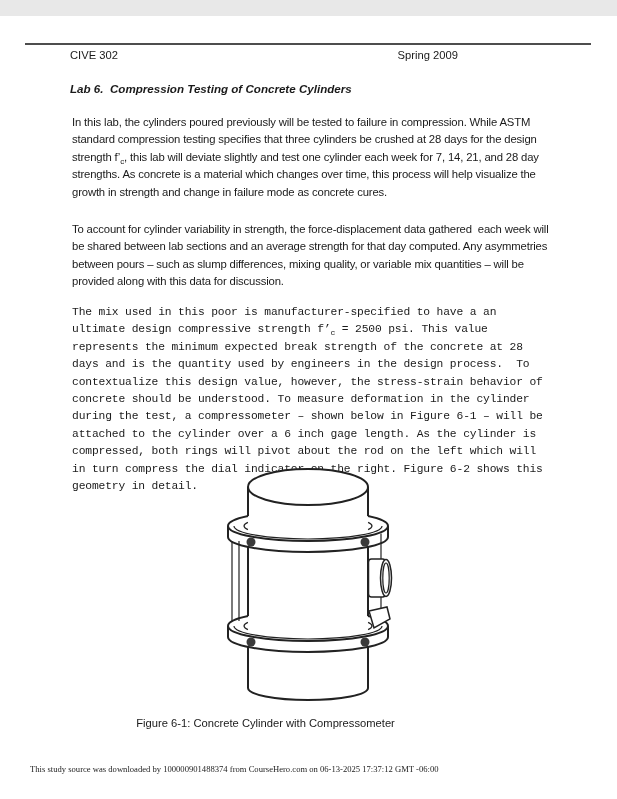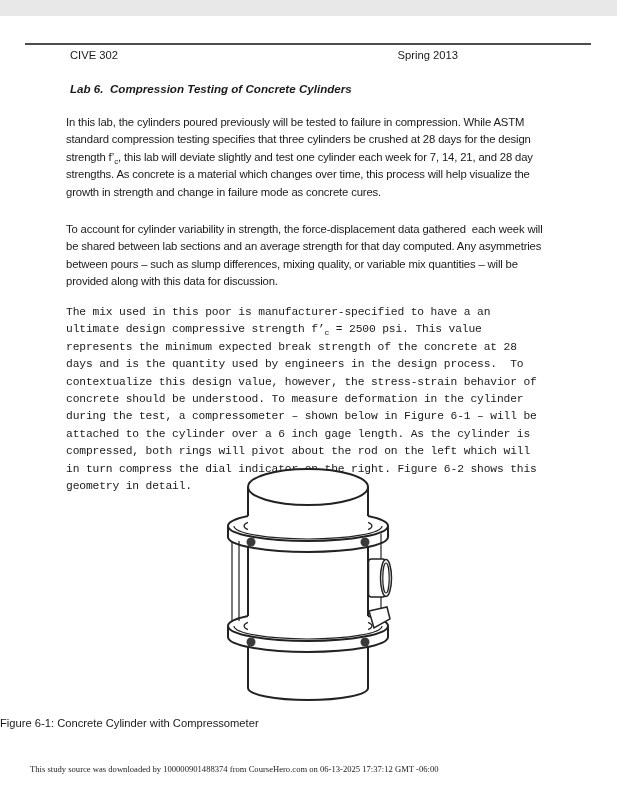--- a/index.html
+++ b/index.html
@@ -22,35 +22,35 @@
     display:flex; font-size:11.2px; line-height:15px;
   }
   .doc-header .h-left  { flex:1; text-align:left; }
   .doc-header .h-center{ flex:1; text-align:center; }
   .doc-header .h-right { flex:1; text-align:right; }
   .lab-title {
     position:absolute; top:66px; left:70px; right:68px;
     font-size:11.6px; font-weight:bold; white-space:pre-wrap;font-style:italic;
   }
   .body-par {
-    position:absolute; left:66px; width:480px;
+    position:absolute; left:72px; width:480px;
     font-size:11.3px; line-height:17.4px; letter-spacing:-0.15px;
     white-space:pre-wrap;
   }
   .body-par sub { font-size:8px; line-height:0; }
   #par1 { top:98px; }
   #par2 { top:205px; }
   #par3 { top:288px;font-family:Liberation Mono, monospace; }
   .figure-wrap {
     position:absolute; top:447px; left:0; width:617px;
     display:flex; justify-content:center;
   }
   .figure-caption {
     position:absolute; top:701px; left:0; width:531px;
-    text-align:left; font-size:11.2px;
+    text-align:center; font-size:11.2px;
   }
   .footer-note {
     position:absolute; top:748px; left:30px;
     font-family:"Liberation Serif", serif;
     font-size:8.6px; color:#222;
   }
   .footer-url {
     position:absolute; top:783px; left:28px;
     font-family:"Liberation Serif", serif;
     font-size:8.2px; color:#222;
@@ -64,21 +64,21 @@
 </style>
 </head>
 <body>
 
 <div class="page">
 
   <div class="top-rule"></div>
 
   <div class="doc-header">
     <div class="h-left">CIVE 302</div>
-    <div class="h-center">Spring 2013</div>
+    <div class="h-center">Spring 2009</div>
   </div>
 
   <div class="lab-title">Lab 6.  Compression Testing of Concrete Cylinders</div>
 
   <p class="body-par" id="par1"><span>In this lab, the cylinders poured previously will be tested to failure in compression. While ASTM standard compression testing specifies that three cylinders be crushed at 28 days for the design strength f’</span><sub>c</sub><span>, this lab will deviate slightly and test one cylinder each week for 7, 14, 21, and 28 day strengths. As concrete is a material which changes over time, this process will help visualize the growth in strength and change in failure mode as concrete cures.</span></p>
 
   <p class="body-par" id="par2"><span>To account for cylinder variability in strength, the force-displacement data gathered  each week will be shared between lab sections and an average strength for that day computed. Any asymmetries between pours – such as slump differences, mixing quality, or variable mix quantities – will be provided along with this data for discussion.</span></p>
 
   <p class="body-par" id="par3"><span>The mix used in this poor is manufacturer-specified to have a an ultimate design compressive strength f’</span><sub>c</sub><span> = 2500 psi. This value represents the minimum expected break strength of the concrete at 28 days and is the quantity used by engineers in the design process.  To contextualize this design value, however, the stress-strain behavior of concrete should be understood. To measure deformation in the cylinder during the test, a compressometer – shown below in Figure 6-1 – will be attached to the cylinder over a 6 inch gage length. As the cylinder is compressed, both rings will pivot about the rod on the left which will in turn compress the dial indicator on the right. Figure 6-2 shows this geometry in detail.</span></p>
 

